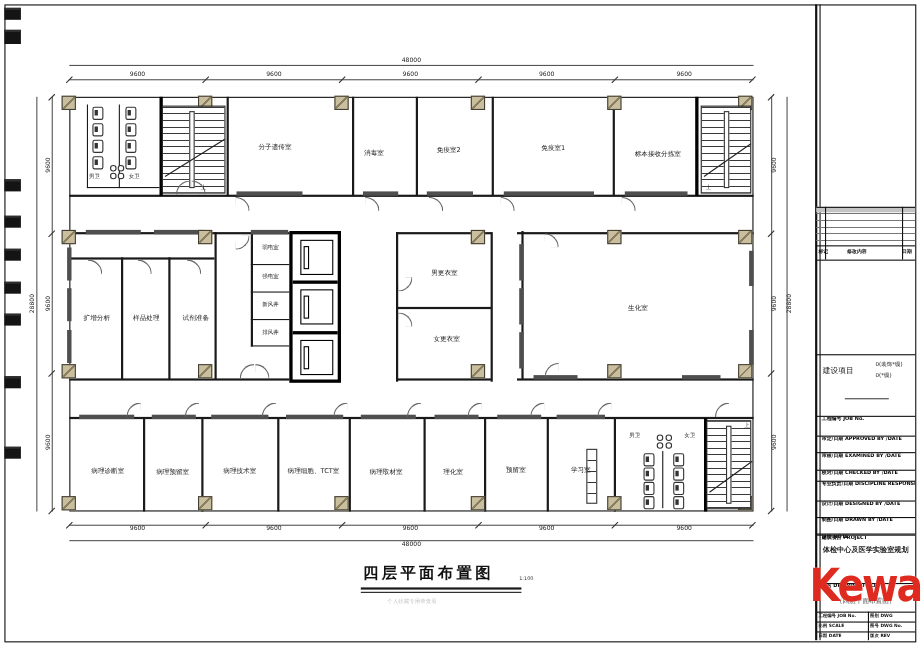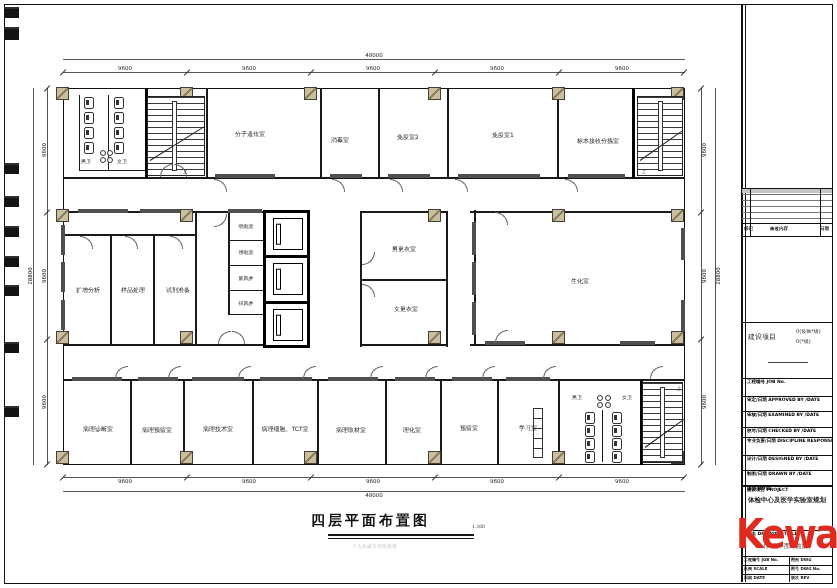--- a/index.html
+++ b/index.html
@@ -311,21 +311,21 @@
     <span class="lbl" style="left:351px;top:430px;">病理取材室</span>
     <span class="lbl" style="left:412px;top:430px;">理化室</span>
     <span class="lbl" style="left:469px;top:428px;">预留室</span>
     <span class="lbl" style="left:528px;top:428px;">学习室</span>
     <span class="lbl sm" style="left:577px;top:397px;">男卫</span>
     <span class="lbl sm" style="left:627px;top:397px;">女卫</span>
     <span class="lbl sm" style="left:185px;top:171px;">上</span>
     <span class="lbl sm" style="left:644px;top:171px;">上</span>
     <span class="lbl sm" style="left:679px;top:388px;">上</span>
 
-    <div class="title" style="left:311px;top:512px;">四层平面布置图</div>
+    <div class="title" style="left:330px;top:512px;">四层平面布置图</div>
     <span class="scale-note" style="left:472px;top:524px;">1:100</span>
     <div class="wall" style="left:328px;top:534px;width:146px;height:2px;"></div>
     <div class="wall" style="left:328px;top:538px;width:146px;height:1px;"></div>
     <span class="foot" style="left:352px;top:543px;">个人收藏专用章查看</span>
   </div>
 
   <div>
     <div class="tb-line" style="left:741px;top:4px;width:2px;height:578px;"></div>
     <div class="tb-line" style="left:745px;top:4px;width:1px;height:578px;"></div>
 

